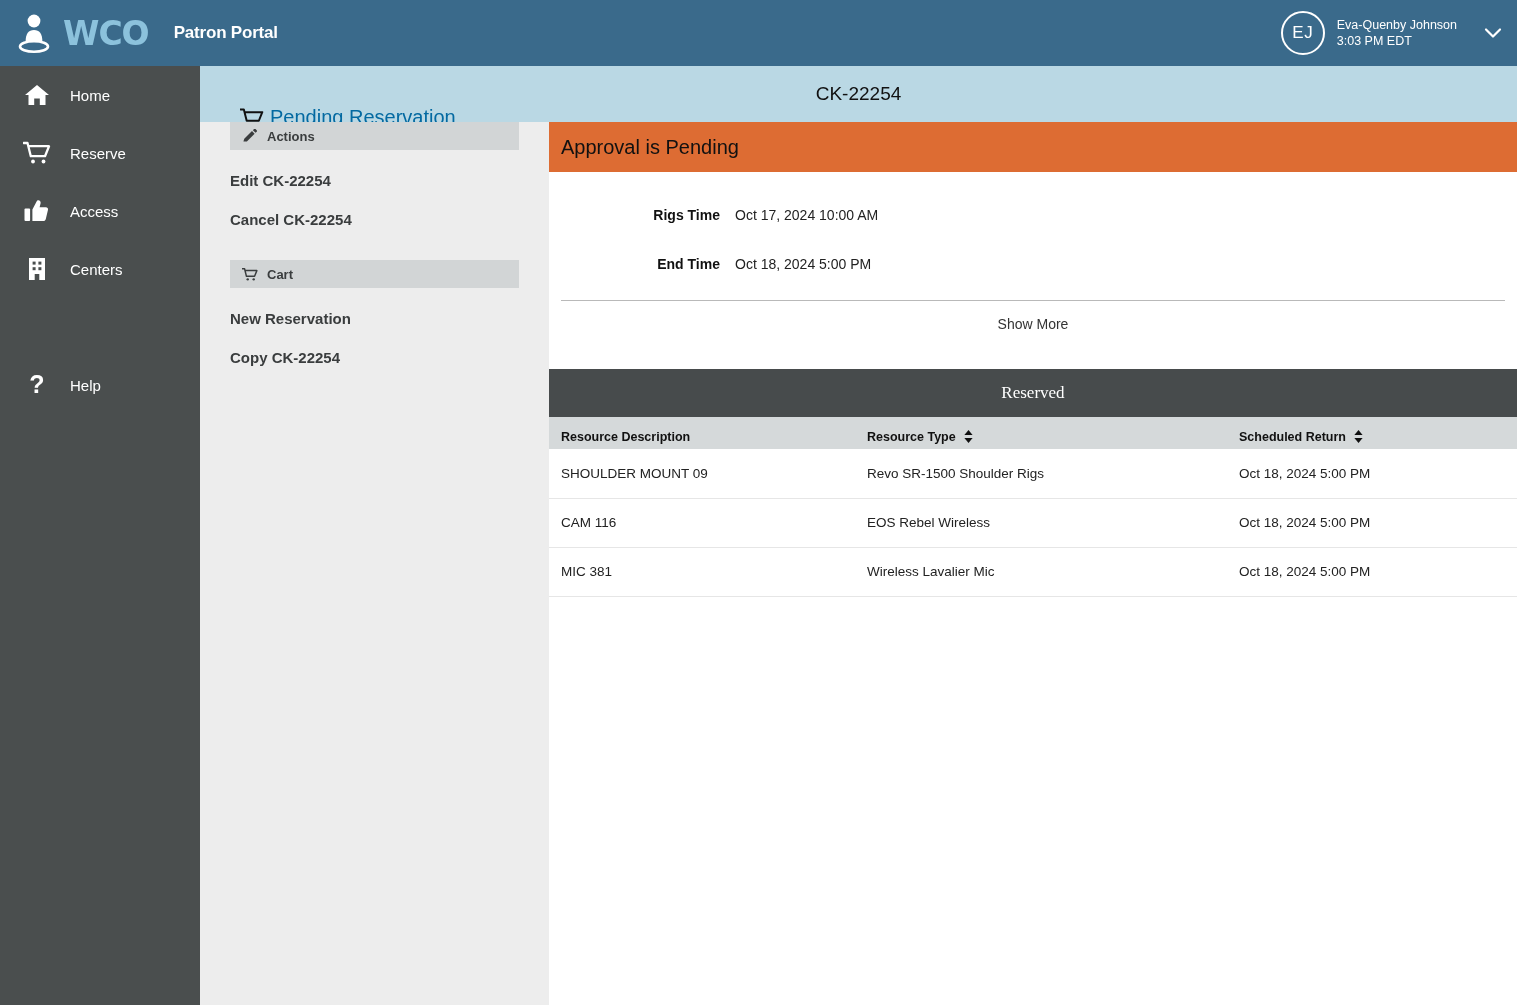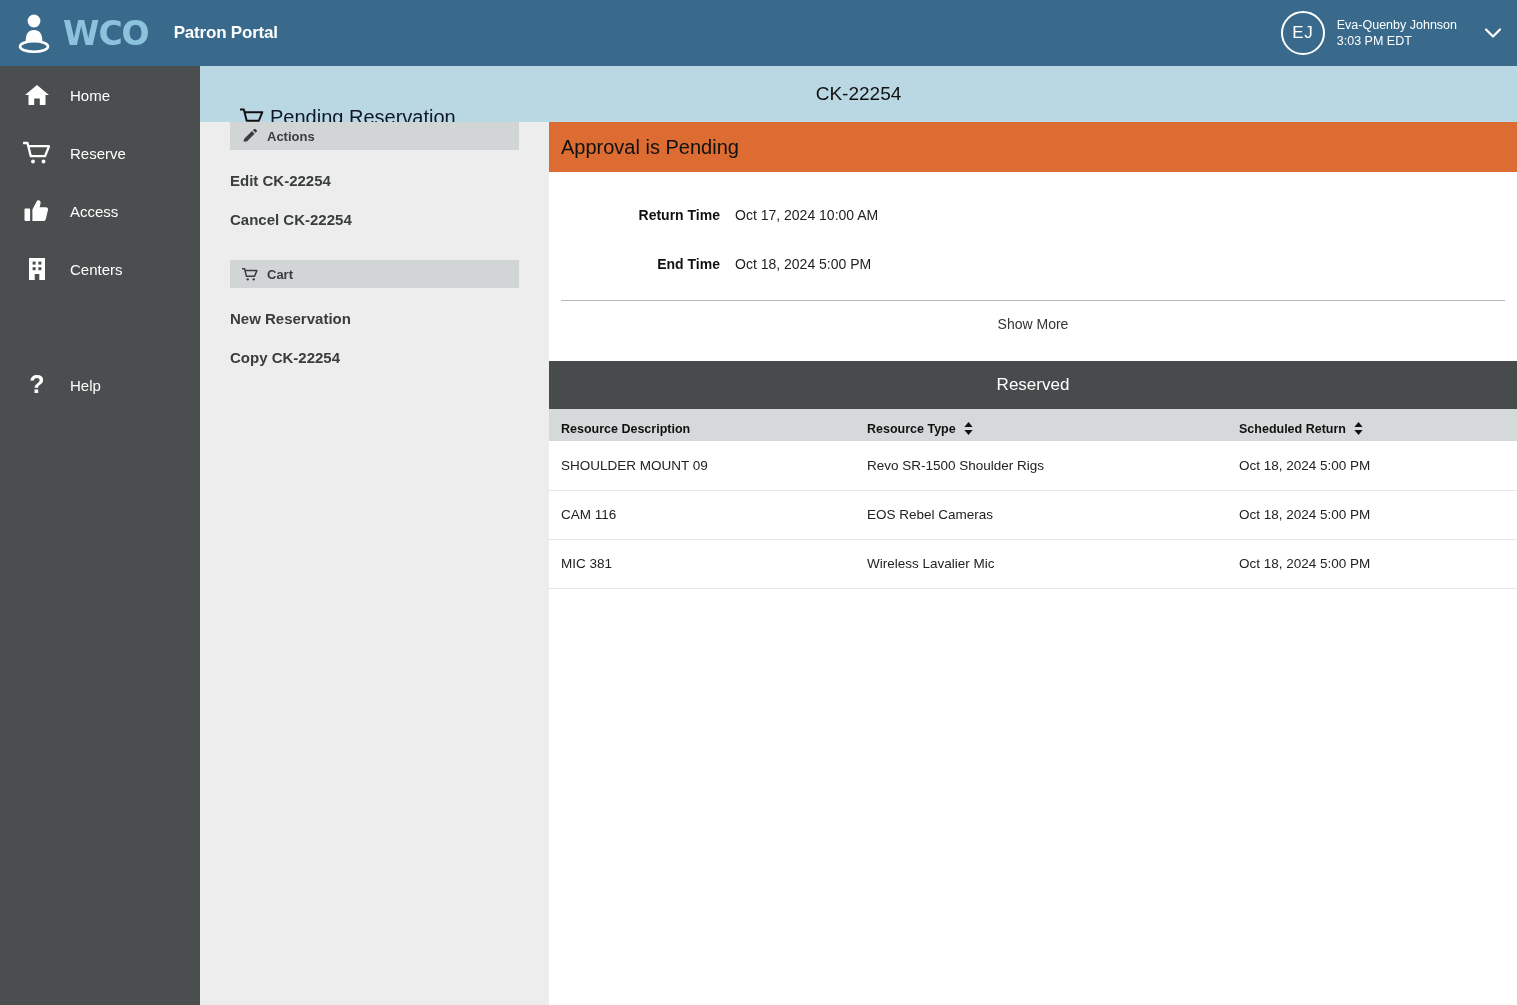--- a/index.html
+++ b/index.html
@@ -67,21 +67,21 @@
 
   
   .pagehead {
     position: absolute; top: 66px; left: 200px;
     width: 1317px; height: 56px;
     background: #bad8e4;
     display: flex; align-items: center;
   }
   .pagehead-title {
     display: flex; align-items: center;
-    margin-left: 40px; font-size: 20px; color: #0f172a; margin-top: 47px;
+    margin-left: 40px; font-size: 20px; color: #0369a1; margin-top: 47px;
   }
   .pagehead-title .cart-ic { width: 24px; height: 22px; margin-right: 6px; }
   .pagehead-code {
     position: absolute; left: 50%; transform: translateX(-50%);
     font-size: 19px; color: #111;
   }
 
   
   .leftpanel {
     position: absolute; top: 122px; left: 200px;
@@ -127,23 +127,23 @@
   .showmore-wrap {
     margin: 12px 12px 0 12px;
     border-top: 1px solid #b9b9b9;
     padding-top: 14px; text-align: center;
   }
   .showmore {
     font-size: 14px; color: #333; cursor: pointer;
     display: inline-block;
   }
   .reserved-bar {
-    margin-top: 28px; height: 48px; background: #474b4c;
+    margin-top: 36px; height: 48px; background: #474b4c;
     display: flex; align-items: center; justify-content: center;
-    color: #ffffff; font-size: 17px;
+    color: #ffffff; font-size: 17px; font-family: Liberation Serif, serif;
   }
   table.restable { width: 100%; border-collapse: collapse; }
   table.restable thead th {
     background: #d5d9da; height: 32px;
     font-size: 12.5px; font-weight: bold; color: #111;
     text-align: left; padding: 8px 0 0 12px;
     white-space: nowrap;
     margin-top: 28px;
   }
   table.restable thead th .sortic {
@@ -283,21 +283,21 @@
     <div class="panel-link">Copy CK-22254</div>
   </div>
 </div>
 
 <div class="main">
 
   <div class="banner">Approval is Pending</div>
 
   <div class="details">
     <div class="detail-row">
-      <div class="detail-label">Return Time</div>
+      <div class="detail-label">Rigs Time</div>
       <div class="detail-value">Oct 17, 2024 10:00 AM</div>
     </div>
     <div class="detail-row">
       <div class="detail-label">End Time</div>
       <div class="detail-value">Oct 18, 2024 5:00 PM</div>
     </div>
   </div>
 
   <div class="showmore-wrap">
     <span class="showmore">Show More</span>
@@ -328,21 +328,21 @@
       </tr>
     </thead>
     <tbody>
       <tr>
         <td>SHOULDER MOUNT 09</td>
         <td>Revo SR-1500 Shoulder Rigs</td>
         <td>Oct 18, 2024 5:00 PM</td>
       </tr>
       <tr>
         <td>CAM 116</td>
-        <td>EOS Rebel Cameras</td>
+        <td>EOS Rebel Wireless</td>
         <td>Oct 18, 2024 5:00 PM</td>
       </tr>
       <tr>
         <td>MIC 381</td>
         <td>Wireless Lavalier Mic</td>
         <td>Oct 18, 2024 5:00 PM</td>
       </tr>
     </tbody>
   </table>
 </div>

